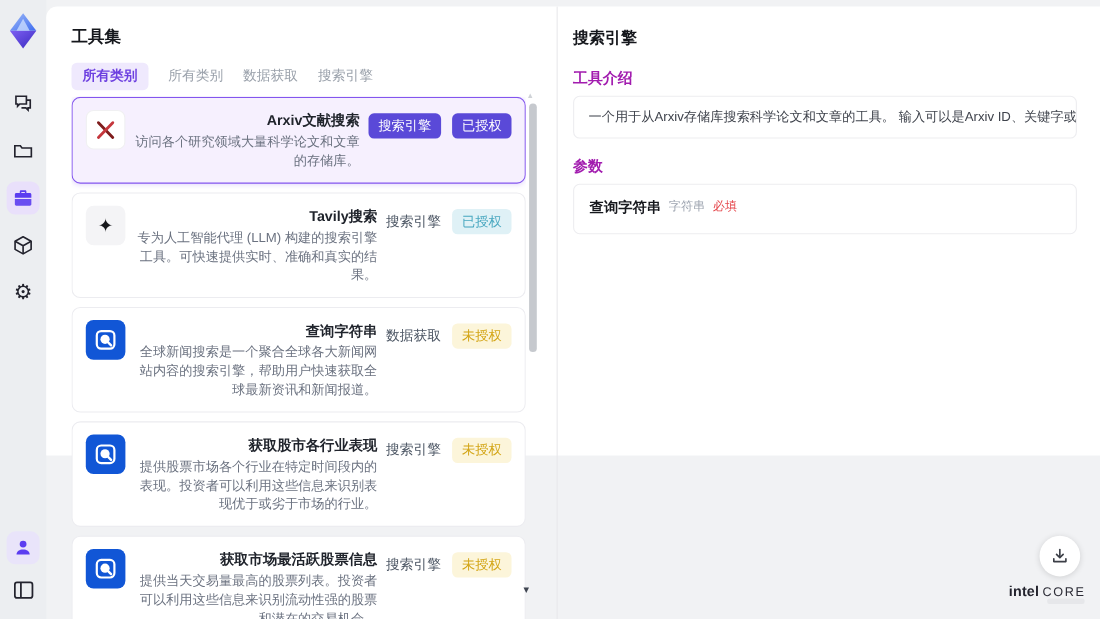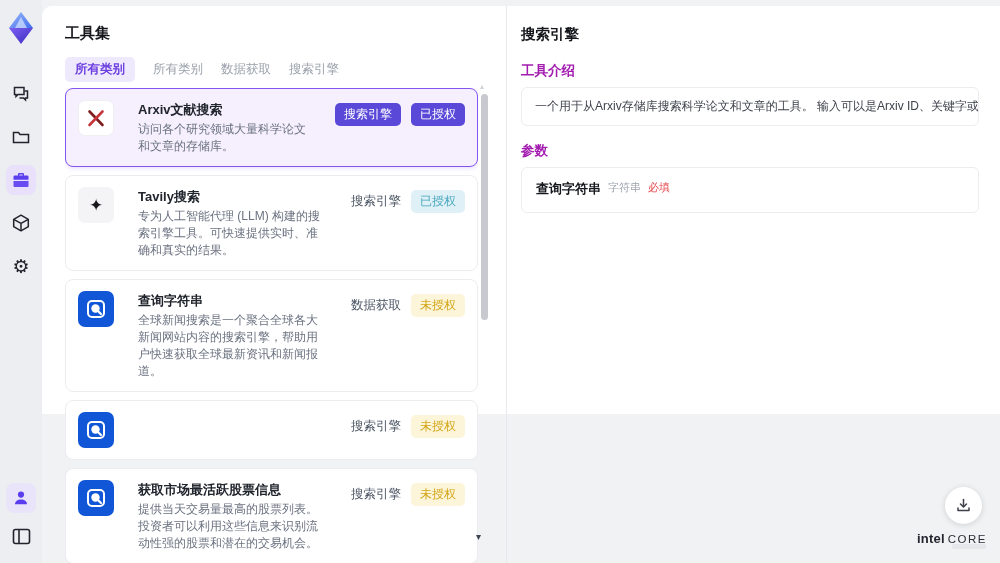--- a/index.html
+++ b/index.html
@@ -22,22 +22,22 @@
   
   .main { position:absolute; left:42px; top:6px; width:958px; height:408px;
     background:#ffffff; border-top-left-radius:10px; }
   .page-title { position:absolute; left:23px; top:18px; font-size:15px; font-weight:bold; color:#15171c; }
   .tabs { position:absolute; left:23px; top:51px; display:flex; gap:18px; align-items:center; font-size:12.5px; }
   .tab { color:#9aa1ab; cursor:pointer; white-space:nowrap; }
   .tab.active { background:#efe9fd; color:#6d40e0; font-weight:bold; padding:4px 10px; border-radius:5px; }
   
   .tool-list { position:absolute; left:23px; top:82px; width:413px; height:475px;
     overflow:hidden; display:flex; flex-direction:column; gap:8px; }
-  .card { display:flex; gap:24px; align-items:flex-start; background:#fff;
-    border:1px solid #ececf0; border-radius:8px; padding:11px 12px; flex:none; cursor:pointer; }
+  .card { display:flex; gap:8px; align-items:flex-start; background:#fff;
+    border:1px solid #ececf0; border-radius:8px; padding:11px 12px; flex:none; cursor:pointer;text-align:right; }
   .card.selected { background:#f6f0fe; border:1.5px solid #8355ee; box-shadow:0 1px 5px rgba(131,85,238,.22); }
   .tool-icon { width:36px; height:36px; border-radius:7px; flex:none; display:flex;
     align-items:center; justify-content:center; }
   .icon-white { background:#ffffff; border:1px solid #f0f0f2; }
   .icon-gray { background:#f4f4f6; }
   .icon-blue { background:#1156d6; }
   .tavily-star { font-size:17px; color:#17181c; line-height:1; }
   .tool-body { min-width:0; }
   .tool-title { font-size:13px; font-weight:bold; color:#20242c; line-height:19px; }
   .tool-desc { font-size:12px; color:#6b7280; line-height:17px; margin-top:2px; }
@@ -217,20 +217,24 @@
     </div>
 
     <div class="card">
       <div class="tool-icon icon-blue">
         <svg width="22" height="22" viewBox="0 0 22 22">
           <rect x="3" y="3" width="16" height="16" rx="4" fill="none" stroke="#fff" stroke-width="2"></rect>
           <circle cx="10.5" cy="10.5" r="4.2" fill="#fff"></circle>
           <line x1="13.5" y1="13.5" x2="16" y2="16" stroke="#fff" stroke-width="2.2" stroke-linecap="round"></line>
         </svg>
       </div>
+      <div class="tool-body">
+        <div class="tool-title">获取股市各行业表现</div>
+        <div class="tool-desc">提供股票市场各个行业在特定时间段内的表现。投资者可以利用这些信息来识别表现优于或劣于市场的行业。</div>
+      </div>
       <div class="tool-badges">
         <span class="cat-plain">搜索引擎</span>
         <span class="badge badge-yellow">未授权</span>
       </div>
     </div>
 
     <div class="card">
       <div class="tool-icon icon-blue">
         <svg width="22" height="22" viewBox="0 0 22 22">
           <rect x="3" y="3" width="16" height="16" rx="4" fill="none" stroke="#fff" stroke-width="2"></rect>

